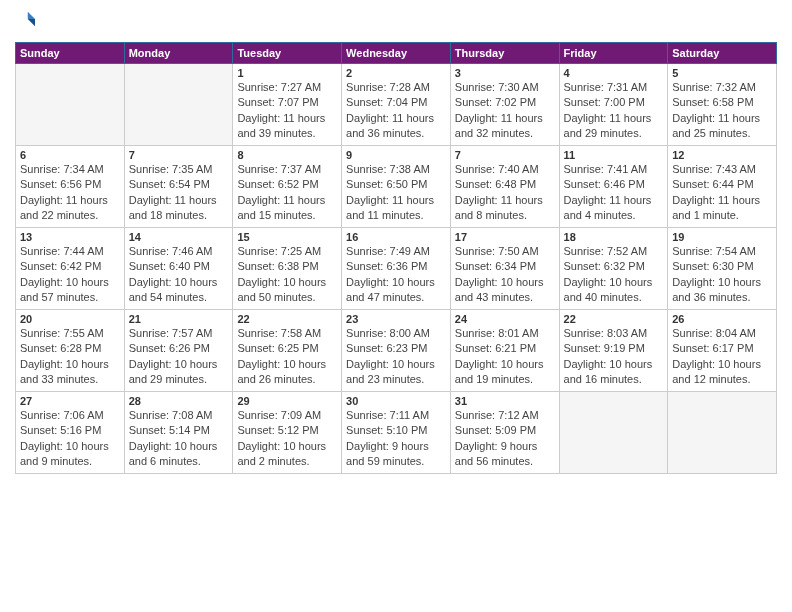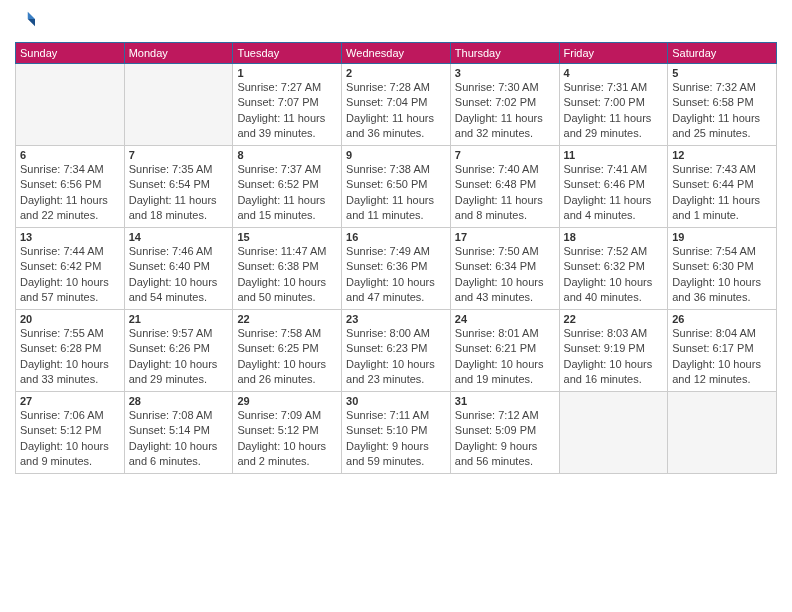--- a/index.html
+++ b/index.html
@@ -52,24 +52,24 @@
     .subtitle {
       font-size: 14px;
       color: #555;
     }
     table {
       width: 100%;
       border-collapse: collapse;
       table-layout: fixed;
     }
     thead th {
-      background: #be185d;
+      background: #701a75;
       color: #fff;
       font-size: 11px;
-      font-weight: normal;
+      font-weight: bold;
       padding: 4px 4px;
       text-align: left;
       border: 1px solid #2d6aa0;
     }
     td {
       border: 1px solid #ccc;
       vertical-align: top;
       padding: 3px 4px;
       font-size: 9.5px;
       color: #333;
@@ -230,21 +230,21 @@
           </td>
           <td>
             <span class="day-number">14</span>
             <div class="day-info">Sunrise: 7:46 AM
 Sunset: 6:40 PM
 Daylight: 10 hours
 and 54 minutes.</div>
           </td>
           <td>
             <span class="day-number">15</span>
-            <div class="day-info">Sunrise: 11:47 AM
+            <div class="day-info">Sunrise: 7:25 AM
 Sunset: 6:38 PM
 Daylight: 10 hours
 and 50 minutes.</div>
           </td>
           <td>
             <span class="day-number">16</span>
             <div class="day-info">Sunrise: 7:49 AM
 Sunset: 6:36 PM
 Daylight: 10 hours
 and 47 minutes.</div>
@@ -274,21 +274,21 @@
         <tr>
           <td>
             <span class="day-number">20</span>
             <div class="day-info">Sunrise: 7:55 AM
 Sunset: 6:28 PM
 Daylight: 10 hours
 and 33 minutes.</div>
           </td>
           <td>
             <span class="day-number">21</span>
-            <div class="day-info">Sunrise: 9:57 AM
+            <div class="day-info">Sunrise: 7:57 AM
 Sunset: 6:26 PM
 Daylight: 10 hours
 and 29 minutes.</div>
           </td>
           <td>
             <span class="day-number">22</span>
             <div class="day-info">Sunrise: 7:58 AM
 Sunset: 6:25 PM
 Daylight: 10 hours
 and 26 minutes.</div>
@@ -319,21 +319,21 @@
             <div class="day-info">Sunrise: 8:04 AM
 Sunset: 6:17 PM
 Daylight: 10 hours
 and 12 minutes.</div>
           </td>
         </tr>
         <tr>
           <td>
             <span class="day-number">27</span>
             <div class="day-info">Sunrise: 7:06 AM
-Sunset: 5:12 PM
+Sunset: 5:16 PM
 Daylight: 10 hours
 and 9 minutes.</div>
           </td>
           <td>
             <span class="day-number">28</span>
             <div class="day-info">Sunrise: 7:08 AM
 Sunset: 5:14 PM
 Daylight: 10 hours
 and 6 minutes.</div>
           </td>

